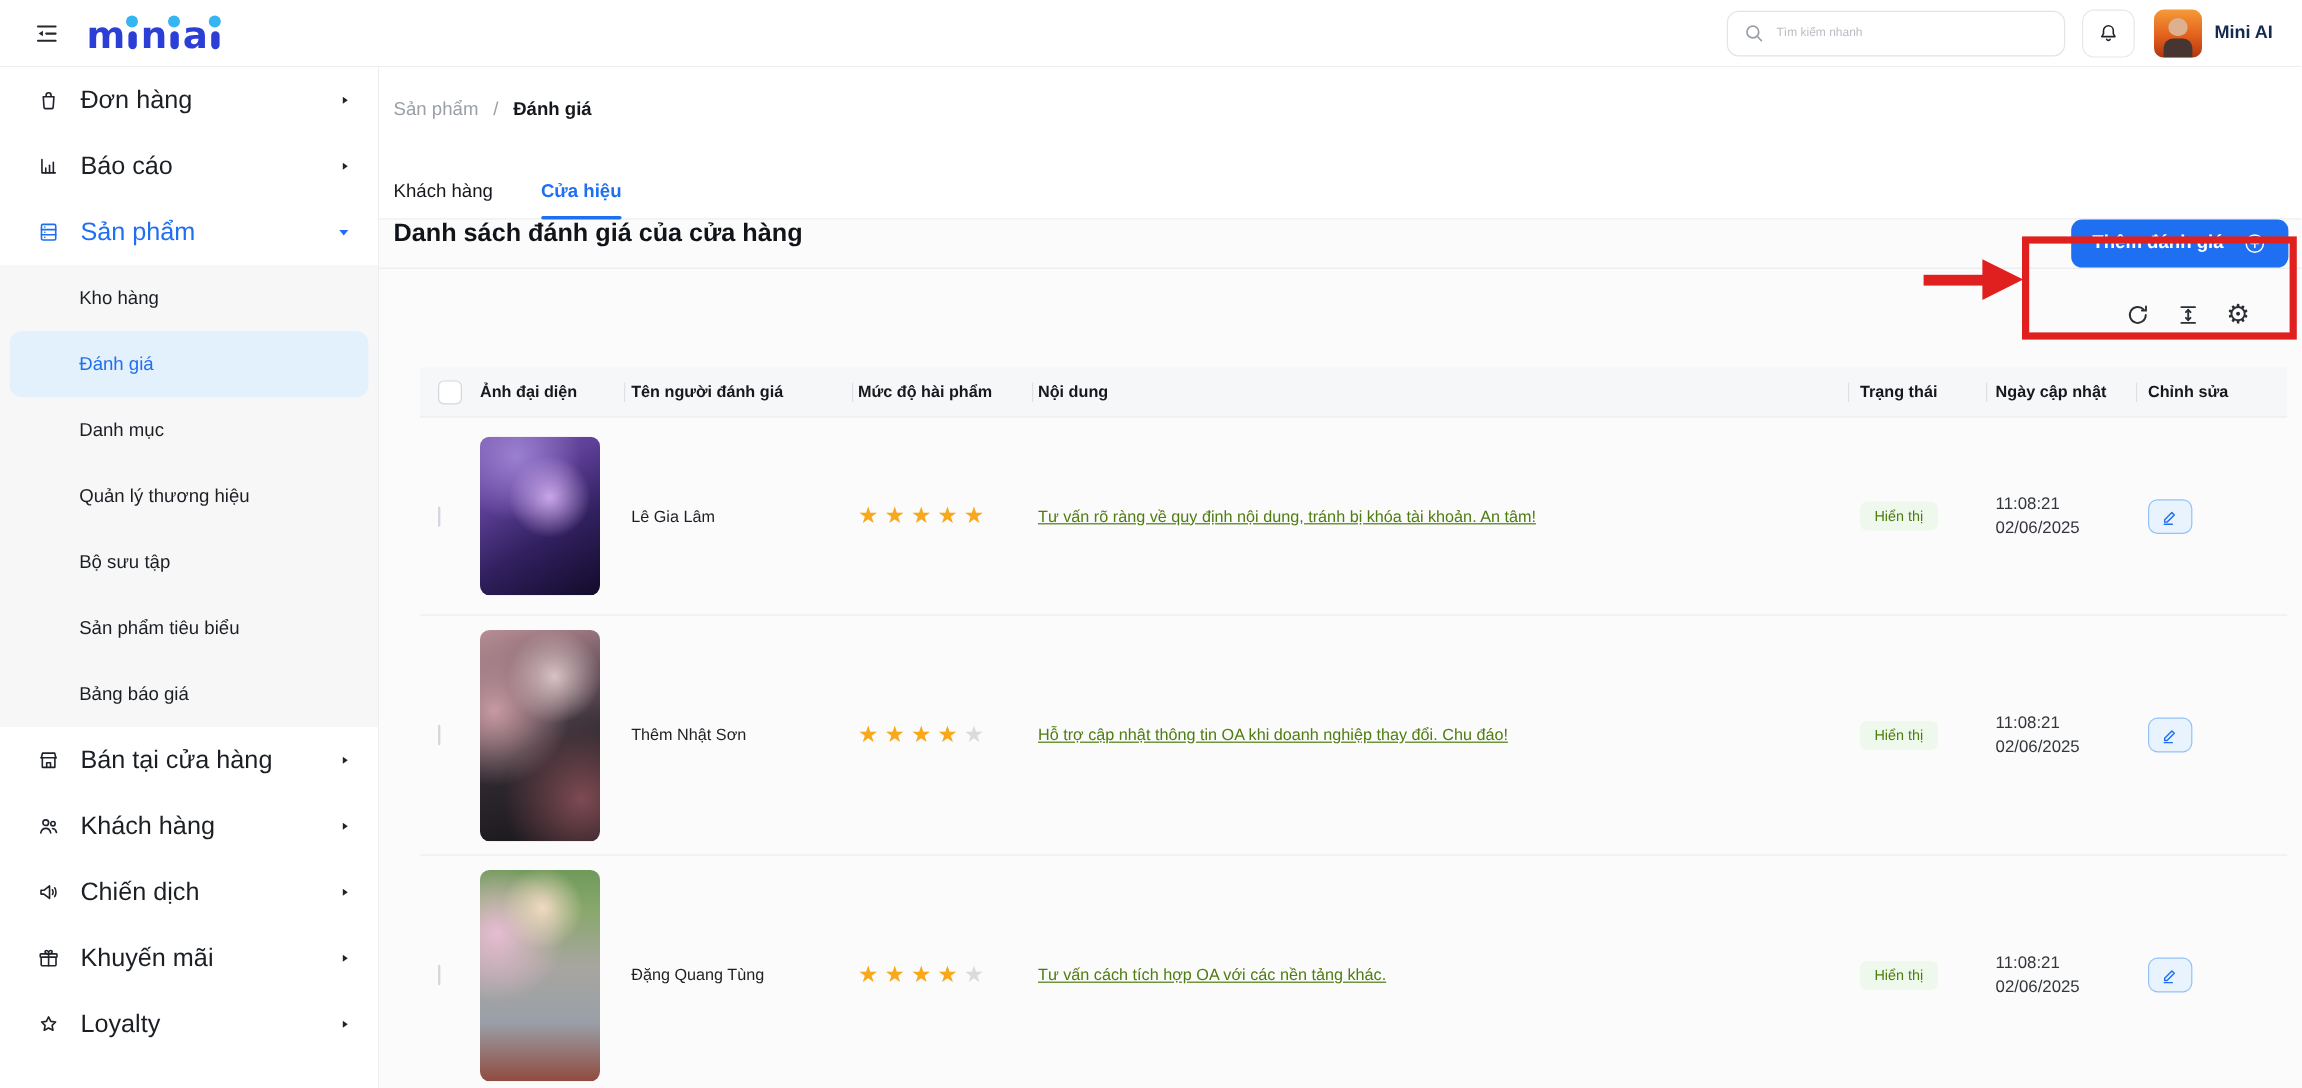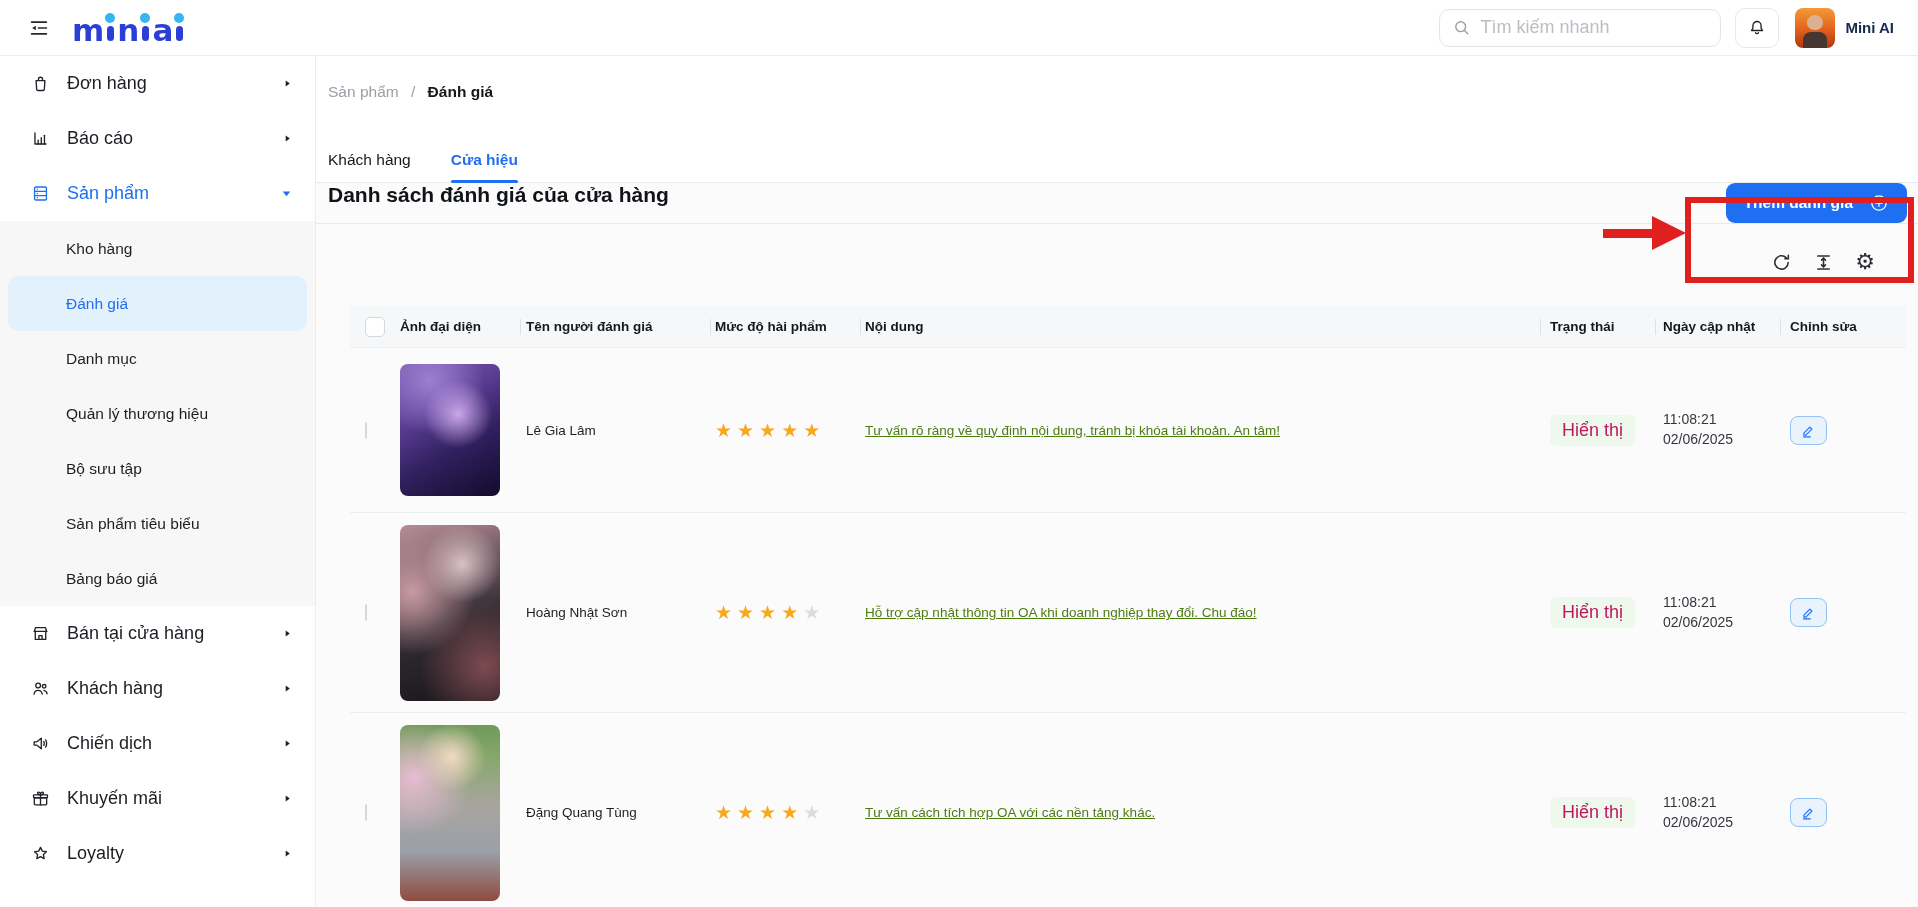--- a/index.html
+++ b/index.html
@@ -14,35 +14,35 @@
   
   .topbar { height:56px; display:flex; align-items:center; border-bottom:1px solid #ecedef; background:#fff; padding:0 16px 0 26px; }
   .collapse-btn { width:26px; height:26px; display:flex; align-items:center; justify-content:center; cursor:pointer; }
   .logo { display:flex; align-items:flex-end; margin-left:20px; height:34px; }
   .lch { font-family:"DejaVu Sans",sans-serif; font-weight:800; font-size:31px; line-height:30px; color:#2b3fd6; letter-spacing:-1px; }
   .li { display:inline-flex; flex-direction:column; align-items:center; justify-content:flex-end; margin:0 2px; padding-bottom:4px; }
   .ldot { width:10px; height:10px; border-radius:50%; background:#35b5f2; margin-bottom:3px; }
   .lstem { width:7px; height:15px; border-radius:3.5px; background:#2b3fd6; }
   .top-spacer { flex:1; }
   .searchbox { width:282px; height:38px; border:1px solid #e2e4e8; border-radius:10px; display:flex; align-items:center; padding:0 12px; background:#fff; }
-  .searchbox input { border:none; outline:none; flex:1; font-size:18px; margin-left:9px; color:#333; font-family:inherit; background:transparent; }
+  .searchbox input { border:none; outline:none; flex:1; font-size:10px; margin-left:9px; color:#333; font-family:inherit; background:transparent; }
   .searchbox input::placeholder { color:#b9bdc4; }
   .bell-btn { width:44px; height:40px; border:1px solid #e7e8ea; border-radius:10px; display:flex; align-items:center; justify-content:center; margin-left:14px; background:#fff; cursor:pointer; }
   .user-avatar { width:40px; height:40px; border-radius:8px; margin-left:16px; position:relative; overflow:hidden;
     background:linear-gradient(180deg,#f59a38 0%,#e2601c 55%,#b03610 100%); cursor:pointer; }
   .user-avatar::before { content:""; position:absolute; left:12px; top:7px; width:16px; height:15px; border-radius:50% 50% 46% 46%; background:#dcb091; }
   .user-avatar::after { content:""; position:absolute; left:8px; top:24px; width:24px; height:16px; border-radius:8px 8px 0 0; background:#463531; }
   .user-name { font-size:15px; font-weight:700; color:#152a4e; margin:0 8px 0 10px; }
 
   
   .body-row { display:flex; height:851px; }
 
   
   .sidebar { width:316px; border-right:1px solid #ecedef; background:#fff; flex:none; overflow:hidden; }
-  .side-item { height:55px; display:flex; align-items:center; padding:0 22px 0 30px; font-size:18px; color:#1b1f24; cursor:pointer; }
+  .side-item { height:55px; display:flex; align-items:center; padding:0 22px 0 30px; font-size:21px; color:#1b1f24; cursor:pointer; }
   .side-item .s-ic { width:21px; display:flex; justify-content:center; }
   .side-item .s-label { margin-left:16px; flex:1; }
   .side-item.active { color:#1f6ff2; }
   .side-item.active .s-label { font-weight:400; }
   .submenu { background:#f7f7f8; padding:0; }
   .sub-item { height:55px; display:flex; align-items:center; padding-left:66px; font-size:15.5px; color:#1b1f24; cursor:pointer;text-align:right; }
   .sub-item.active { background:#e3f1fd; color:#1f6ff2; border-radius:10px; margin:0 8px; padding-left:58px; }
   .chev { flex:none; display:flex; align-items:center; }
 
   
@@ -103,21 +103,21 @@
   .trow:nth-of-type(4) .avatar { height:176px;
     background:
       radial-gradient(circle at 52% 18%, #f0d9c2 0%, rgba(240,217,194,0) 22%),
       radial-gradient(circle at 14% 30%, #e8bcd4 0%, rgba(232,188,212,0) 38%),
       linear-gradient(180deg,#6f9a5a 0%,#8aa86e 20%,#a8a5a0 46%,#9aa0a8 72%,#8f4b40 100%); }
   .name-cell { color:#1c1f23; }
   .st { font-size:19px; letter-spacing:5px; }
   .st.on { color:#f7a81b; }
   .st.off { color:#d9dbde; }
   .content-cell { color:#4d7c0f;text-decoration:underline; }
-  .badge { display:inline-block; padding:5px 12px; border-radius:6px; background:#eef8ec; color:#be185d; font-size:18px; }
+  .badge { display:inline-block; padding:5px 12px; border-radius:6px; background:#eef8ec; color:#4d7c0f; font-size:12px; }
   .date-cell { font-size:14px; color:#33373d; line-height:1.4; }
   .edit-btn { width:37px; height:29px; background:#e8f3fe; border:1px solid #93c2f8; border-radius:8px; display:flex; align-items:center; justify-content:center; cursor:pointer; }
 
   
   .anno-rect { position:absolute; left:1685px; top:197px; width:229px; height:86px; border:6px solid #e0201f; z-index:50; pointer-events:none; }
   .anno-shaft { position:absolute; left:1603px; top:229px; width:52px; height:9px; background:#e0201f; z-index:50; pointer-events:none; }
   .anno-head { position:absolute; left:1652px; top:216px; width:0; height:0;
     border-left:34px solid #e0201f; border-top:17px solid transparent; border-bottom:17px solid transparent; z-index:50; pointer-events:none; }
 
   svg { display:block; }
@@ -424,21 +424,21 @@
                 </span>
               </button>
             </div>
           </div>
 
           <div class="cols trow">
             <div class="c-check"><span class="checkbox"></span></div>
             <div class="c-avatar">
                 <div class="avatar"></div>
               </div>
-            <div class="c-name name-cell">Hoàng Nhật Sơn</div>
+            <div class="c-name name-cell">Thêm Nhật Sơn</div>
             <div class="c-stars"><span><span class="st on">★</span><span class="st on">★</span><span class="st on">★</span><span class="st on">★</span><span class="st off">★</span></span></div>
             <div class="c-content content-cell">Hỗ trợ cập nhật thông tin OA khi doanh nghiệp thay đổi. Chu đáo!</div>
             <div class="c-status"><span class="badge">Hiển thị</span></div>
             <div class="c-date date-cell">
               <div>11:08:21</div>
               <div>02/06/2025</div>
             </div>
             <div class="c-edit">
               <button class="edit-btn">
                 <span>

